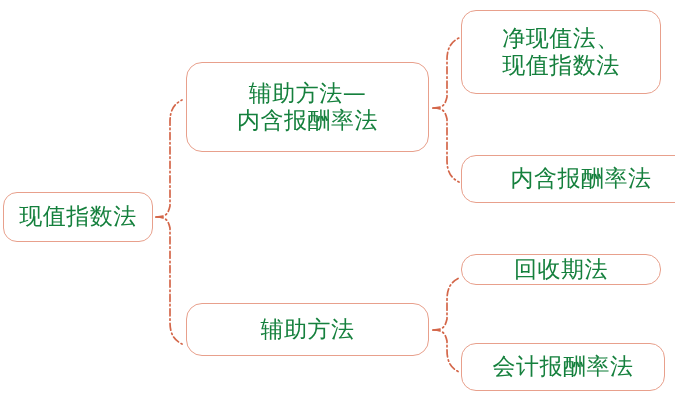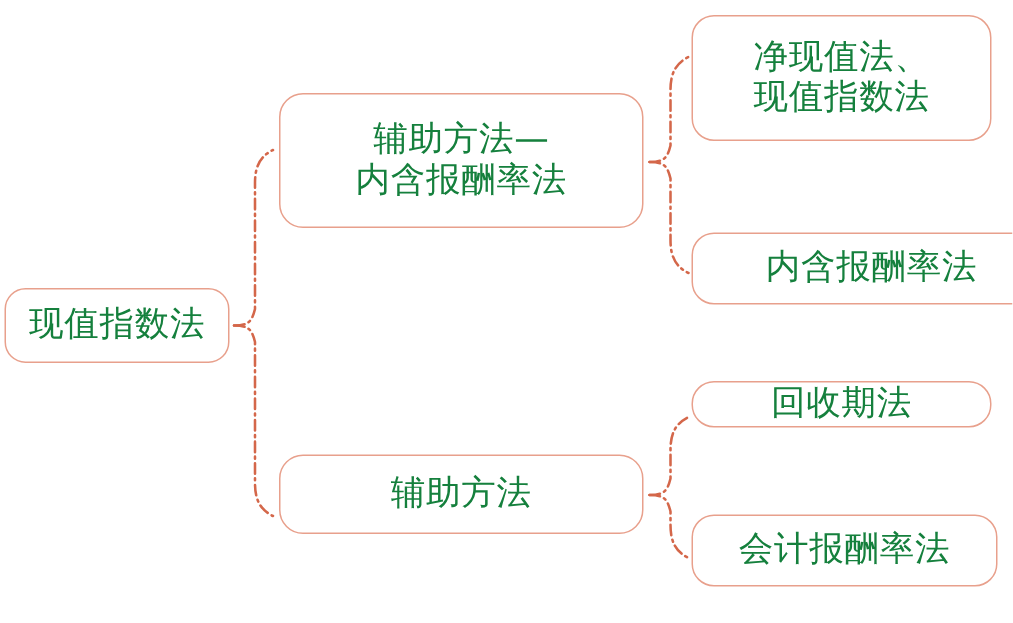--- a/index.html
+++ b/index.html
@@ -56,21 +56,21 @@
   #node-irr {
     left: 461px; top: 155px; width: 240px; height: 48px;
     font-size: 23px; border-radius: 15px;
   }
   #node-payback {
     left: 461px; top: 254px; width: 200px; height: 31px;
     font-size: 23px; border-radius: 15px;
   }
   #node-arr {
     left: 461px; top: 343px; width: 204px; height: 48px;
-    font-size: 23px; border-radius: 15px;
+    font-size: 23px; border-radius: 15px; font-family: Liberation Serif, serif;
   }
 
   #connectors {
     position: absolute;
     left: 0; top: 0;
     width: 675px; height: 415px;
     pointer-events: none;
   }
   .brace {
     fill: none;

